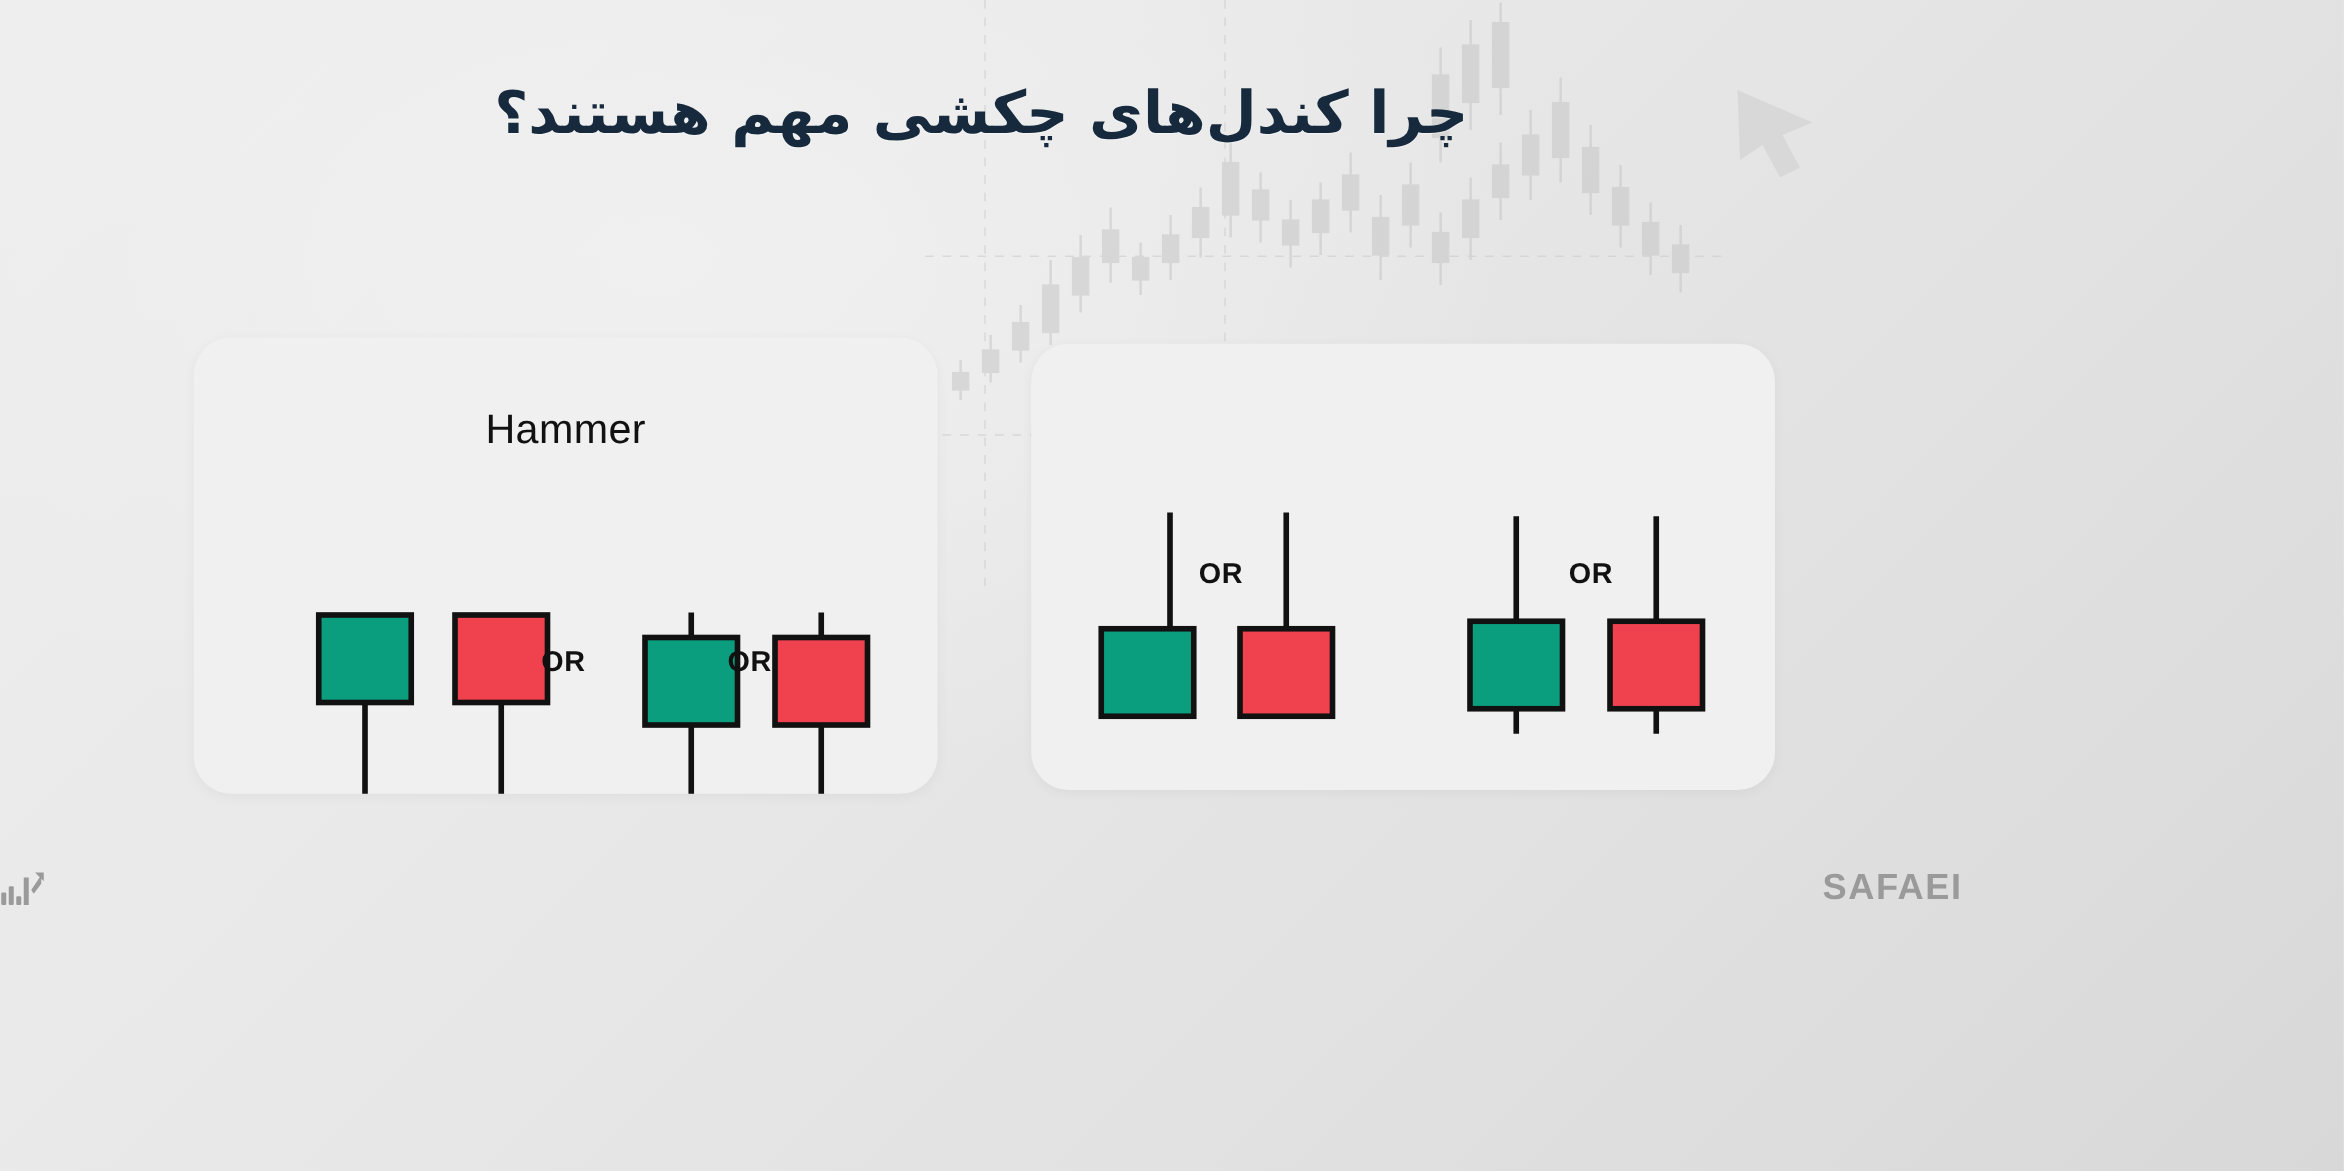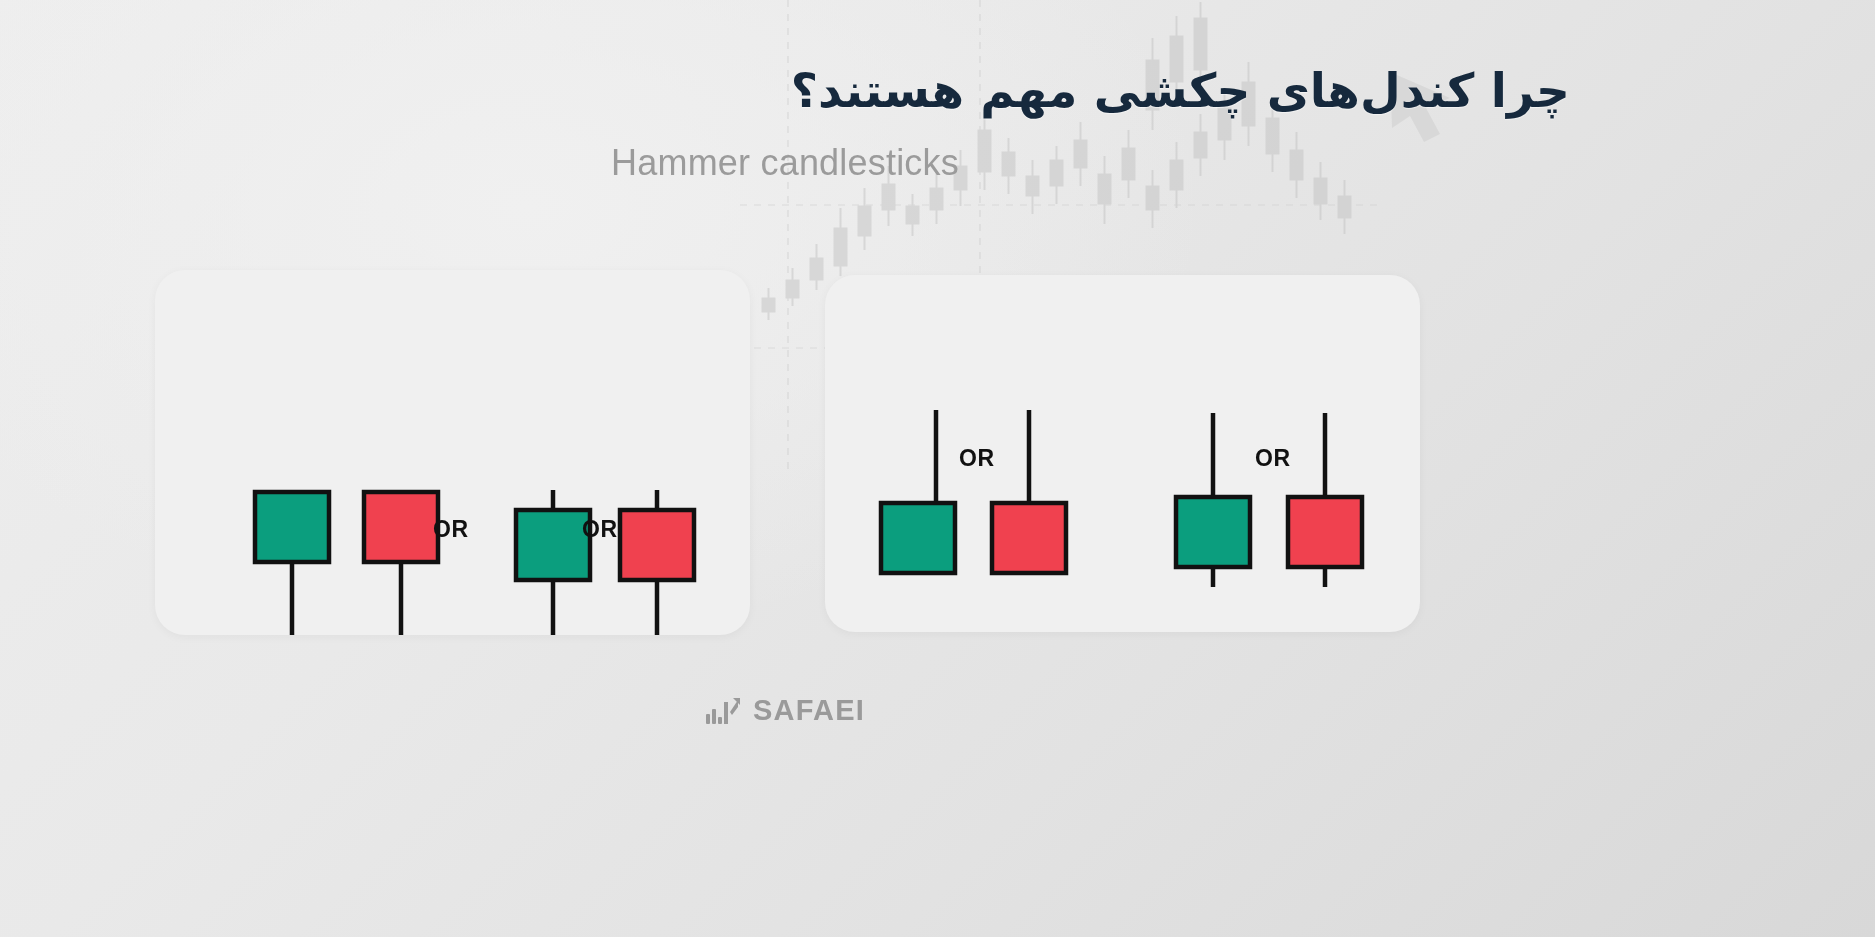--- a/index.html
+++ b/index.html
@@ -16,20 +16,21 @@
     overflow:hidden;
   }
   
   #watermark{
     position:absolute;left:740px;top:0px;width:1135px;height:470px;
     opacity:.55;pointer-events:none;
   }
   
   #title{
     position:absolute;left:0;top:62px;width:1570px;
+    text-align:center;
     font-size:47px;font-weight:bold;color:#16293d;
     direction:rtl;letter-spacing:0px;line-height:1.25;
     font-family:"DejaVu Sans","Liberation Sans",sans-serif;
     text-shadow:0 1px 1px rgba(255,255,255,.55);
   }
   #subtitle{
     position:absolute;left:0;top:142px;width:1570px;
     text-align:center;
     font-size:36px;font-weight:400;color:#9b9b9b;
     letter-spacing:.2px;
@@ -49,21 +50,21 @@
   #card-right .card-title{top:52px;}
   .or-label{
     position:absolute;font-size:23px;font-weight:bold;color:#111;
     letter-spacing:.6px;
   }
   
   .candle-svg{position:absolute;left:0;top:0;}
   
   #footer{
     position:absolute;left:0;top:694px;width:1570px;
-    display:flex;align-items:center;justify-content:center;gap:12px;
+    display:flex;align-items:center;justify-content:space-between;gap:12px;
   }
   #logo-word{
     font-size:29px;font-weight:bold;color:#9a9a9a;letter-spacing:1.2px;
   }
 </style>
 </head>
 <body>
 
 <div id="stage">
 
@@ -136,23 +137,23 @@
           <line x1="604.5" y1="180" x2="604.5" y2="234" stroke-width="2"></line>
       </g>
     </g>
 
     <g fill="#cfcfcf">
       <path d="M 650 72 L 710 98 L 686 108 L 700 134 L 684 142 L 670 116 L 652 128 Z"></path>
     </g>
   </svg>
 
   <div id="title">چرا کندل‌های چکشی مهم هستند؟</div>
-  <div id="subtitle">Hammer candlesticks</div>
 
   <div class="card" id="card-left">
+    <div class="card-title">Hammer</div>
 
     <svg class="candle-svg" viewBox="0 0 595 365" width="595" height="365">
       <g stroke="#111111" stroke-width="4.5" stroke-linecap="butt">
 
         <line x1="137" y1="292" x2="137" y2="368"></line>
         <rect x="100" y="222" width="74" height="70" fill="#0b9e7e"></rect>
 
         <line x1="246" y1="292" x2="246" y2="368"></line>
         <rect x="209" y="222" width="74" height="70" fill="#f0414f"></rect>
 

